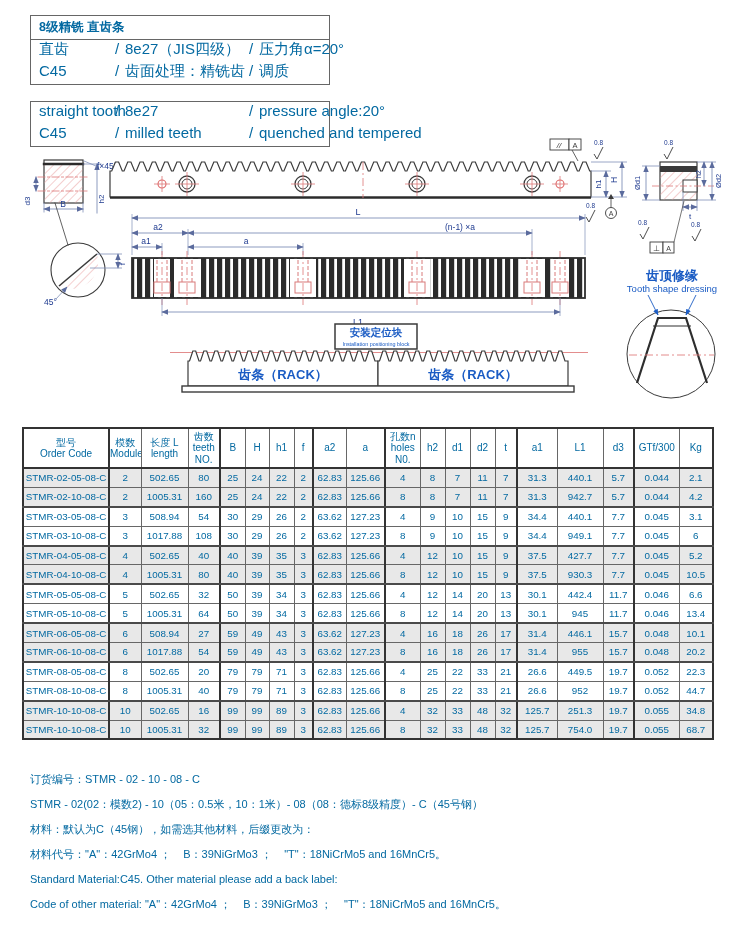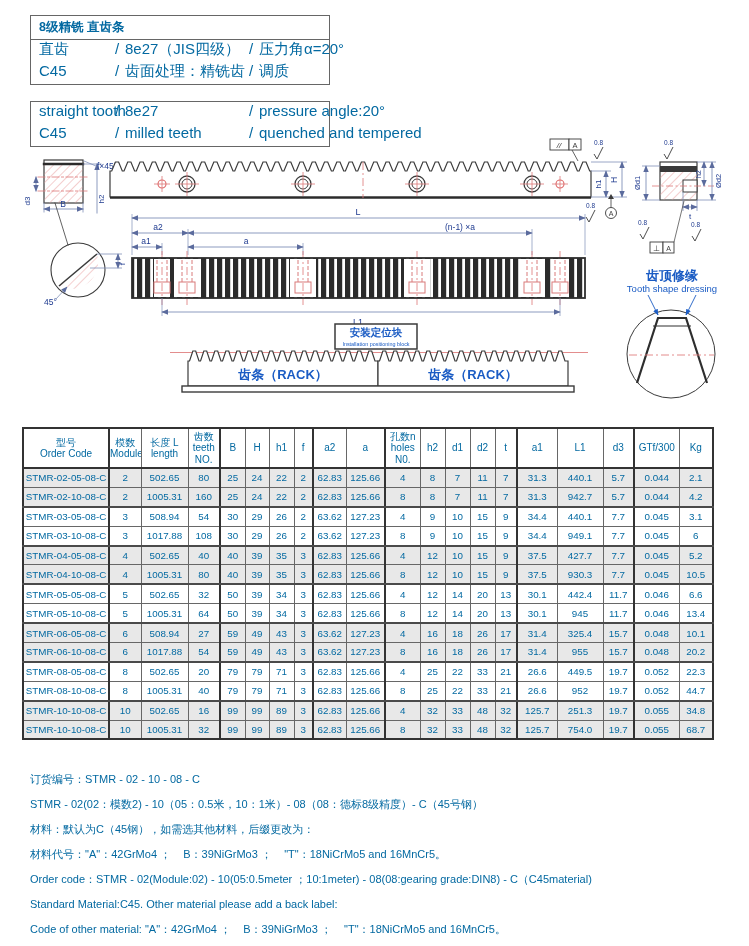--- a/index.html
+++ b/index.html
@@ -583,21 +583,21 @@
           <td>43</td>
           <td class="grp">3</td>
           <td>63.62</td>
           <td class="grp">127.23</td>
           <td>4</td>
           <td>16</td>
           <td>18</td>
           <td>26</td>
           <td class="grp">17</td>
           <td>31.4</td>
-          <td>325.4</td>
+          <td>446.1</td>
           <td class="grp">15.7</td>
           <td>0.048</td>
           <td>10.1</td>
         </tr>
         <tr class="shade pair-end">
           <td class="grp">STMR-06-10-08-C</td>
           <td>6</td>
           <td>1017.88</td>
           <td class="grp">54</td>
           <td>59</td>
@@ -707,18 +707,17 @@
         </tr>
       </tbody>
   </table>
 
   <div class="notes">
     <p>订货编号：STMR - 02 - 10 - 08 - C</p>
     <p>STMR - 02(02：模数2) - 10（05：0.5米，10：1米）- 08（08：德标8级精度）- C（45号钢）</p>
     <p>材料：默认为C（45钢），如需选其他材料，后缀更改为：</p>
     <p>材料代号："A"：42GrMo4 ；    B：39NiGrMo3 ；    "T"：18NiCrMo5 and 16MnCr5。</p>
     <div class="en-group">
-      <p>Order code：STMR - 02(Module:02) - 10(05:0.5meter ；10:1meter) - 08(08:gearing grade:DIN8) - C（C45material)</p>
       <p>Standard Material:C45. Other material please add a back label:</p>
       <p>Code of other material: "A"：42GrMo4 ；    B：39NiGrMo3 ；    "T"：18NiCrMo5 and 16MnCr5。</p>
     </div>
   </div>
 </div>
 
 </body></html>

